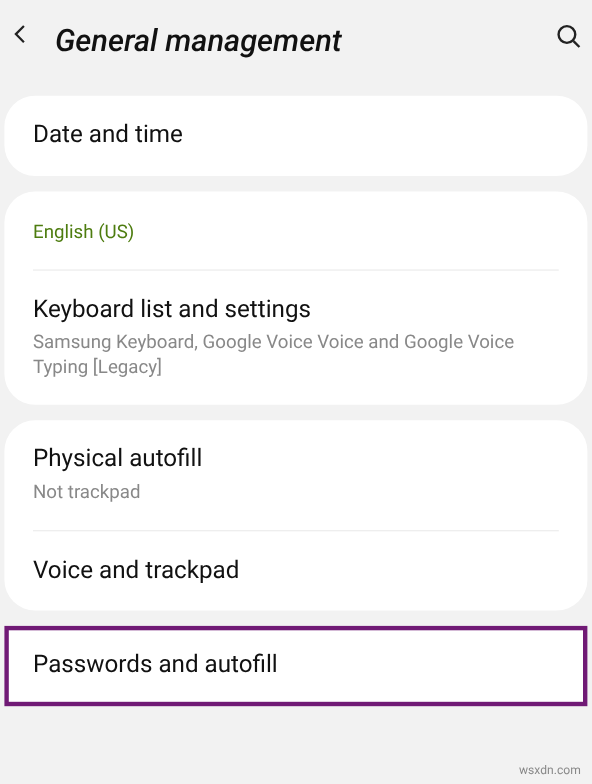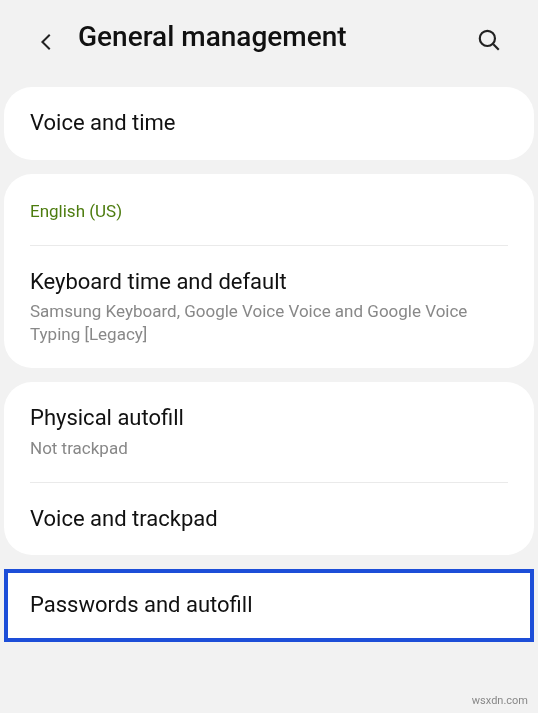--- a/index.html
+++ b/index.html
@@ -10,23 +10,24 @@
     }
     body {
       width: 538px;
       height: 713px;
       background: #f2f2f2;
       overflow: hidden;
       position: relative;
     }
     .header {
       display: flex;
-      align-items: flex-end;
-      padding: 20px 36px;
+      align-items: flex-start;
+      padding: 20px 8px;
       background: #f2f2f2;
+      font-style: italic;
     }
     .back-icon {
       width: 22px;
       height: 22px;
       cursor: pointer;
     }
     .title {
       font-size: 28px;
       font-weight: 500;
       color: #111;
@@ -62,21 +63,21 @@
     .item-sub.link {
       color: #4d7c0f;
     }
     .divider {
       height: 1px;
       background: #eaeaea;
       margin: 0 26px;
     }
     .highlight-card {
       background: #fff;
-      border: 4px solid #1d4ed8;
+      border: 4px solid #701a75;
       margin: 14px 4px 0 4px;
       padding: 18px 22px;
       cursor: pointer;
     }
     .watermark {
       position: absolute;
       bottom: 6px;
       right: 10px;
       font-size: 11px;
       color: #888;
@@ -95,31 +96,31 @@
   <span class="search-icon">
     <svg viewBox="0 0 24 24" width="26" height="26" fill="none" stroke="#222" stroke-width="2">
       <circle cx="10.5" cy="10.5" r="7"></circle>
       <line x1="16" y1="16" x2="21" y2="21"></line>
     </svg>
   </span>
 </div>
 
 <div class="card">
   <div class="item">
-    <div class="item-title">Voice and time</div>
+    <div class="item-title">Date and time</div>
   </div>
 </div>
 
 <div class="card">
   <div class="item">
     <div class="item-sub link">English (US)</div>
   </div>
   <div class="divider"></div>
   <div class="item">
-    <div class="item-title">Keyboard time and default</div>
+    <div class="item-title">Keyboard list and settings</div>
     <div class="item-sub">Samsung Keyboard, Google Voice Voice and Google Voice Typing [Legacy]</div>
   </div>
 </div>
 
 <div class="card">
   <div class="item">
     <div class="item-title">Physical autofill</div>
     <div class="item-sub">Not trackpad</div>
   </div>
   <div class="divider"></div>

